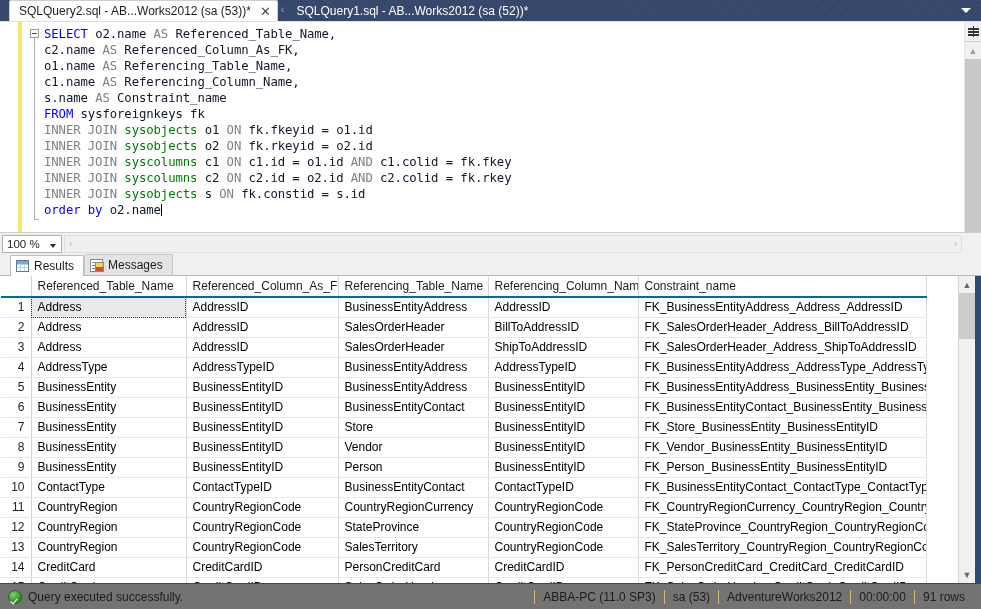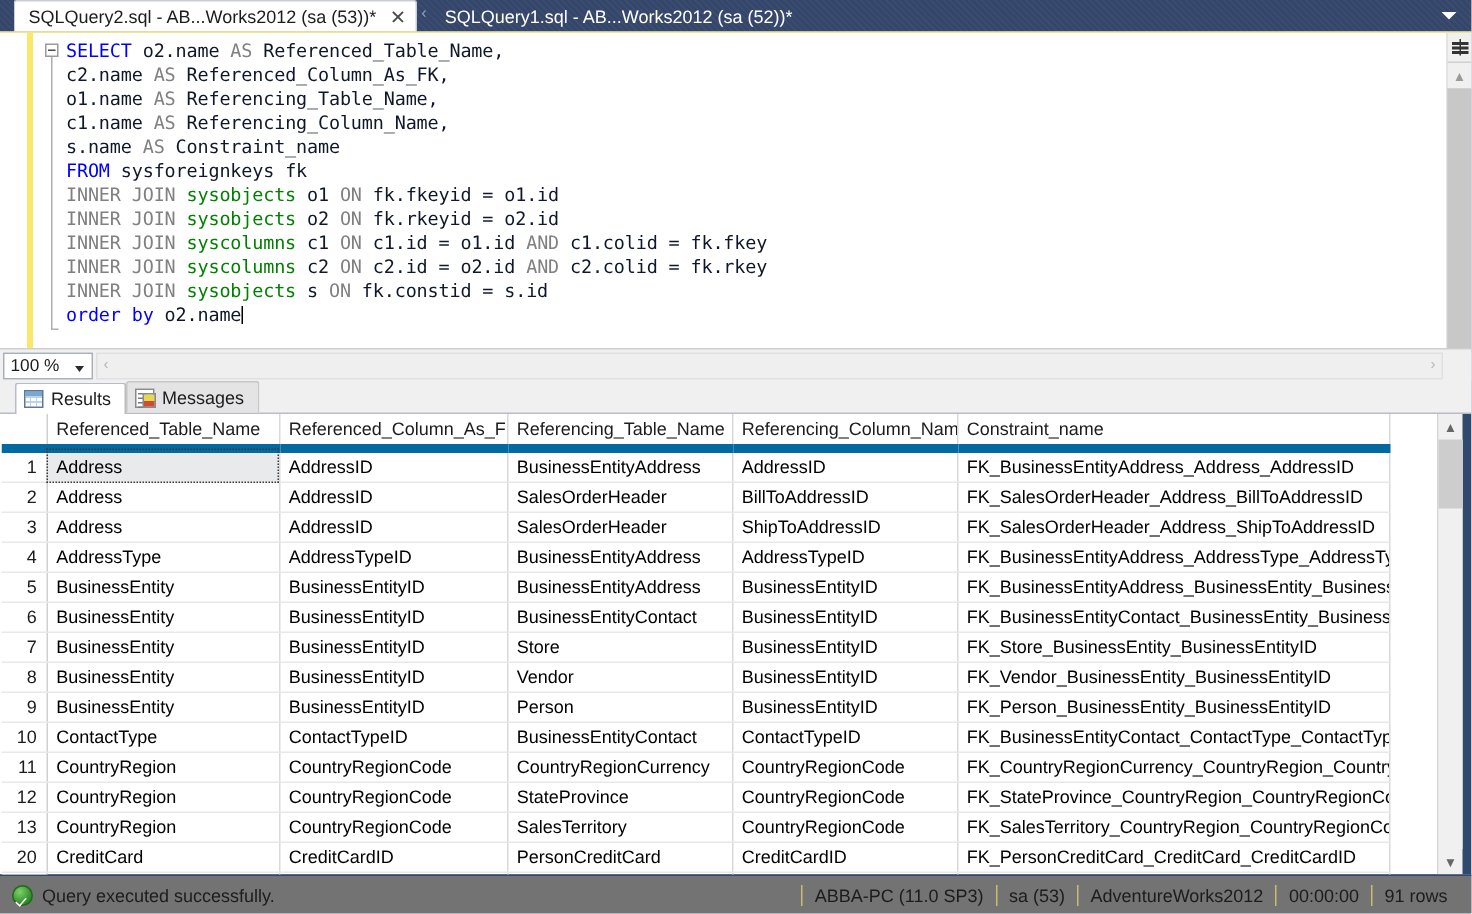--- a/index.html
+++ b/index.html
@@ -321,21 +321,21 @@
     font-weight: normal;
     height: 19px;
     padding: 0 0 0 6px;
     white-space: nowrap;
     overflow: hidden;
     vertical-align: middle;
     line-height: 19px;
   }
   table.grid th {
     background: #ffffff;
-    border-bottom: 6px solid #0369a1;
+    border-bottom: 2px solid #0369a1;
     color: #1c1c1c;
     height: 20px;
     line-height: 20px;
   }
   table.grid th.rownum-h, table.grid td.rownum {
     text-align: right;
     padding: 0 6px 0 0;
     color: #1c1c1c;
     background: #ffffff;
     border-right: 1px solid #d0d0d0;
@@ -584,21 +584,21 @@
             </tr>
             <tr>
               <td class="rownum col-n">13</td>
               <td class="col-a c1">CountryRegion</td>
               <td class="col-b">CountryRegionCode</td>
               <td class="col-c">SalesTerritory</td>
               <td class="col-d">CountryRegionCode</td>
               <td class="col-e">FK_SalesTerritory_CountryRegion_CountryRegionCode</td>
             </tr>
             <tr>
-              <td class="rownum col-n">20</td>
+              <td class="rownum col-n">14</td>
               <td class="col-a c1">CreditCard</td>
               <td class="col-b">CreditCardID</td>
               <td class="col-c">PersonCreditCard</td>
               <td class="col-d">CreditCardID</td>
               <td class="col-e">FK_PersonCreditCard_CreditCard_CreditCardID</td>
             </tr>
             <tr>
               <td class="rownum col-n">15</td>
               <td class="col-a c1">CreditCard</td>
               <td class="col-b">CreditCardID</td>

